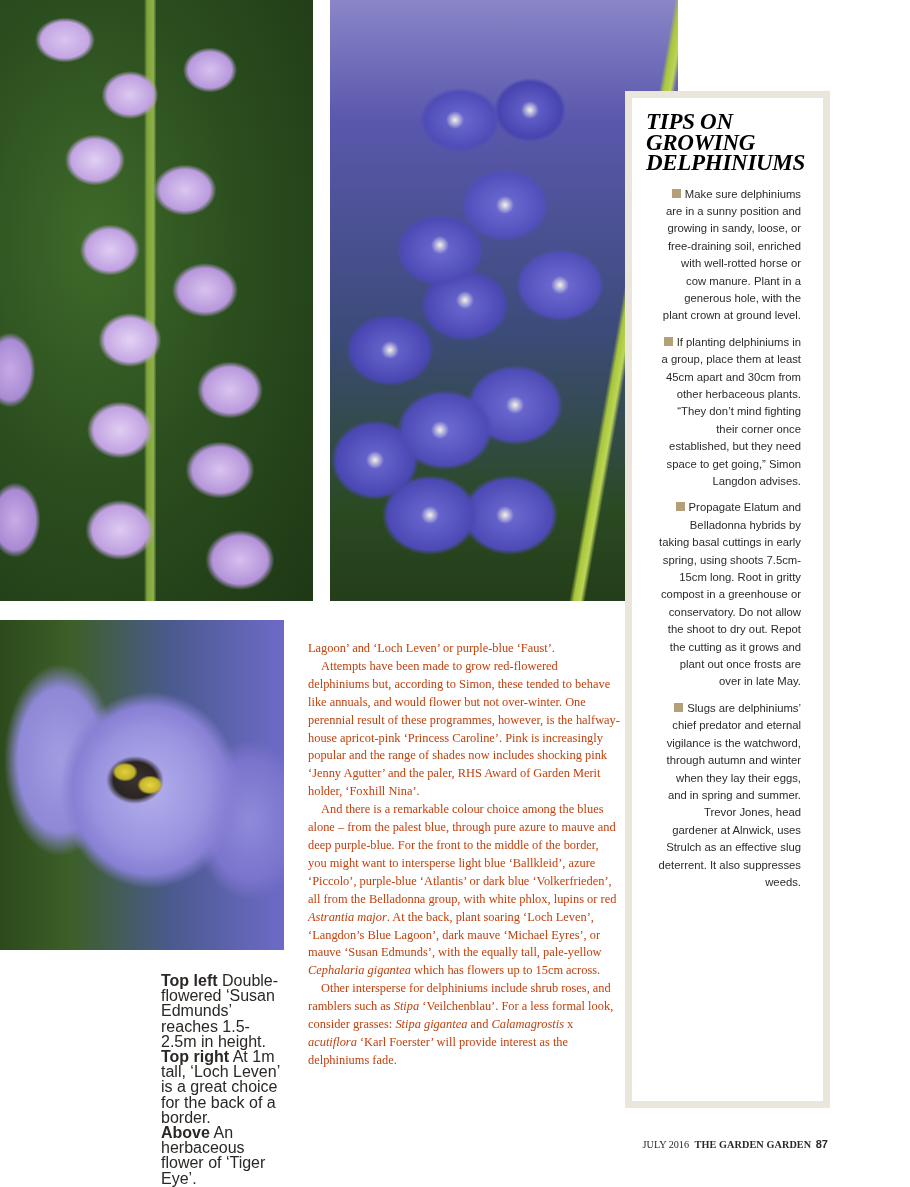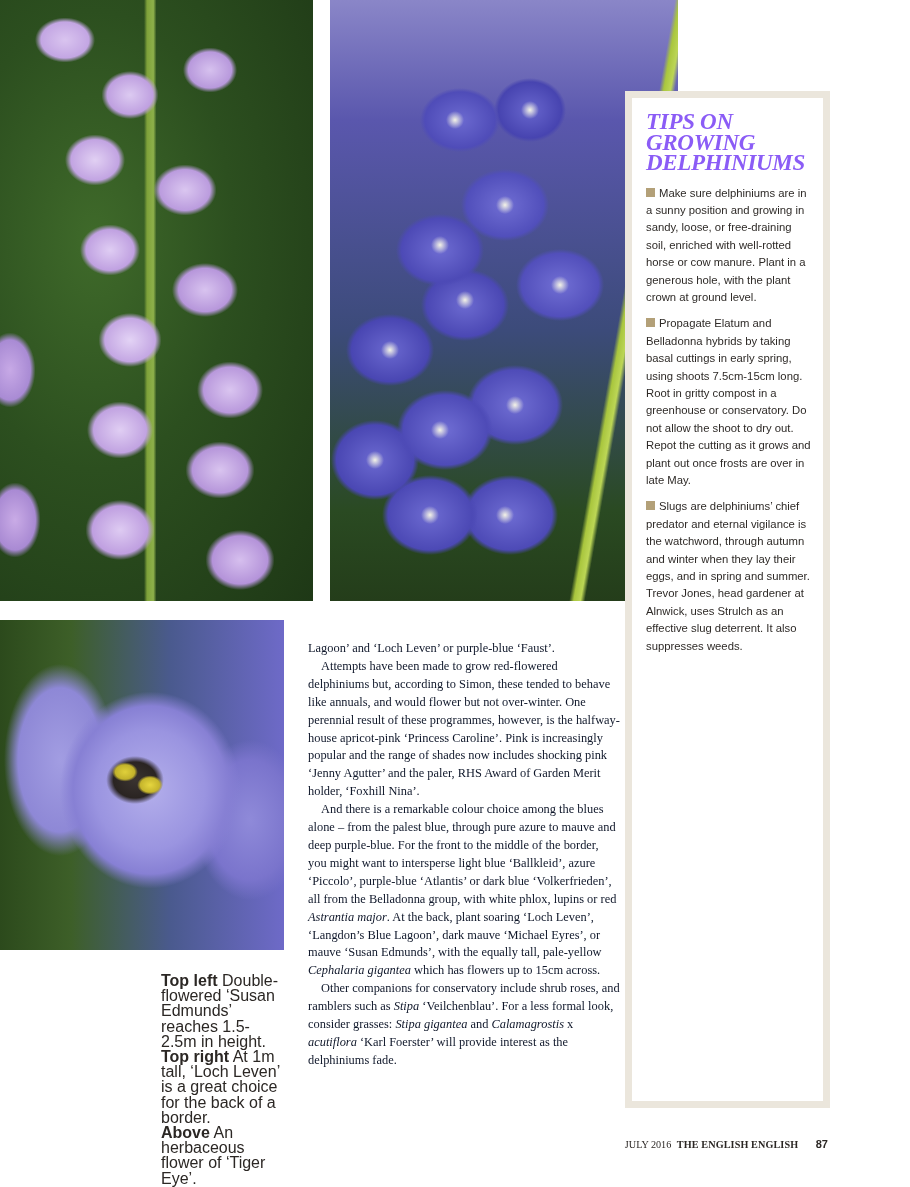--- a/index.html
+++ b/index.html
@@ -74,21 +74,21 @@
         radial-gradient(ellipse 36px 30px at 135px 160px, #3a3330 0%, #2a2422 60%, transparent 80%),
         radial-gradient(ellipse 110px 120px at 150px 170px, #b3aeeb 0%, #9a94e0 50%, #8780d4 70%, transparent 82%),
         radial-gradient(ellipse 70px 120px at 60px 140px, #a29de2 0%, #8e88d6 60%, transparent 80%),
         radial-gradient(ellipse 70px 100px at 250px 200px, #8f8ad9 0%, #7a74cc 60%, transparent 80%),
         linear-gradient(90deg, #2c4a1c 0%, #3d5f28 25%, #4a5a8e 60%, #6e6ac8 100%);
     }
 
     
     #article-body {
       position: absolute; left: 308px; top: 640px; width: 312px;
-      font-size: 12.4px; line-height: 17.9px; color: #0f172a;
+      font-size: 12.4px; line-height: 17.9px; color: #c2410c;
     }
     #article-body p { margin: 0; text-indent: 13px; }
     #article-body p.first { text-indent: 0; }
     #article-body i { }
 
     
     #caption {
       position: absolute; left: 161px; top: 973px; width: 122px;
       font-family: "Liberation Sans", sans-serif;
       font-size: 16px; line-height: 15.2px; color: #2b2724;
@@ -102,72 +102,73 @@
     }
     #tips-inner {
       background: #ffffff; width: 100%; height: 100%;
       box-sizing: border-box; padding: 14px 10px 0 14px;
     }
     #tips-title {
       font-family: "Liberation Serif", serif; font-style: italic;
       color: #a48a5a; font-size: 23px; line-height: 20.5px;
       letter-spacing: -0.3px; margin: 0 0 11px 0; text-transform: uppercase;
     }
-    #tips-list { list-style: none; margin: 0; padding: 0; }
+    #tips-list { list-style: none; margin: 12px; padding: 0; text-align: right; }
     .tip {
       font-family: "Liberation Sans", sans-serif;
       font-size: 11.3px; line-height: 17.4px; color: #2e2a27;
       margin: 0 0 9px 0;
     }
     .tip .bullet {
       display: inline-block; width: 9px; height: 9px; background: #b3a078;
       margin-right: 4px; vertical-align: 0px;
     }
     .tip i { font-style: italic; }
 
     
     #folio {
       position: absolute; right: 82px; top: 1138px;
       font-family: "Liberation Serif", serif; font-size: 10.2px; color: #2b2724;
       white-space: nowrap;
     }
     #folio .mag { font-weight: bold; letter-spacing: 0.1px; margin-left: 3px; }
     #folio .page {
       font-family: "Liberation Sans", sans-serif; font-weight: bold;
-      font-size: 11px; margin-left: 15px;
+      font-size: 11px; margin-left: 2px;
     }
   </style>
 </head>
 <body>
 
 <div class="photo" id="photo-top-left"></div>
 <div class="photo" id="photo-top-right"></div>
 <div class="photo" id="photo-bottom-left"></div>
 
 <div id="caption">
   <b>Top left</b><span> Double-flowered ‘Susan Edmunds’ reaches 1.5-2.5m in height.</span><br>
   <b>Top right</b><span> At 1m tall, ‘Loch Leven’ is a great choice for the back of a border.</span><br>
   <b>Above</b><span> An herbaceous flower of ‘Tiger Eye’.</span>
 </div>
 
 <div id="article-body">
   <p class="first"><span>Lagoon’ and ‘Loch Leven’ or purple-blue ‘Faust’.</span></p>
   <p><span>Attempts have been made to grow red-flowered delphiniums but, according to Simon, these tended to behave like annuals, and would flower but not over-winter. One perennial result of these programmes, however, is the halfway-house apricot-pink ‘Princess Caroline’. Pink is increasingly popular and the range of shades now includes shocking pink ‘Jenny Agutter’ and the paler, RHS Award of Garden Merit holder, ‘Foxhill Nina’.</span></p>
   <p><span>And there is a remarkable colour choice among the blues alone – from the palest blue, through pure azure to mauve and deep purple-blue. For the front to the middle of the border, you might want to intersperse light blue ‘Ballkleid’, azure ‘Piccolo’, purple-blue ‘Atlantis’ or dark blue ‘Volkerfrieden’, all from the Belladonna group, with white phlox, lupins or red </span><i>Astrantia major</i><span>. At the back, plant soaring ‘Loch Leven’, ‘Langdon’s Blue Lagoon’, dark mauve ‘Michael Eyres’, or mauve ‘Susan Edmunds’, with the equally tall, pale-yellow </span><i>Cephalaria gigantea</i><span> which has flowers up to 15cm across.</span></p>
-  <p><span>Other companions for conservatory include shrub roses, and ramblers such as </span><i>Stipa</i><span> ‘Veilchenblau’. For a less formal look, consider grasses: </span><i>Stipa gigantea</i><span> and </span><i>Calamagrostis</i><span> x </span><i>acutiflora</i><span> ‘Karl Foerster’ will provide interest as the delphiniums fade.</span></p>
+  <p><span>Other intersperse for delphiniums include shrub roses, and ramblers such as </span><i>Stipa</i><span> ‘Veilchenblau’. For a less formal look, consider grasses: </span><i>Stipa gigantea</i><span> and </span><i>Calamagrostis</i><span> x </span><i>acutiflora</i><span> ‘Karl Foerster’ will provide interest as the delphiniums fade.</span></p>
 </div>
 
 <div id="tips-box" style="background: rgb(235, 230, 220);">
   <div id="tips-inner">
-    <h2 id="tips-title" style="color: #8b5cf6;">Tips on growing delphiniums</h2>
+    <h2 id="tips-title" style="color: #000000;">Tips on growing delphiniums</h2>
     <ul id="tips-list">
       <li class="tip"><span class="bullet" style="background: rgb(179, 160, 120);"></span><span>Make sure delphiniums are in a sunny position and growing in sandy, loose, or free-draining soil, enriched with well-rotted horse or cow manure. Plant in a generous hole, with the plant crown at ground level.</span></li>
+      <li class="tip"><span class="bullet" style="background: rgb(179, 160, 120);"></span><span>If planting delphiniums in a group, place them at least 45cm apart and 30cm from other herbaceous plants. “They don’t mind fighting their corner once established, but they need space to get going,” Simon Langdon advises.</span></li>
       <li class="tip"><span class="bullet" style="background: rgb(179, 160, 120);"></span><span>Propagate Elatum and Belladonna hybrids by taking basal cuttings in early spring, using shoots 7.5cm-15cm long. Root in gritty compost in a greenhouse or conservatory. Do not allow the shoot to dry out. Repot the cutting as it grows and plant out once frosts are over in late May.</span></li>
       <li class="tip"><span class="bullet" style="background: rgb(179, 160, 120);"></span><span>Slugs are delphiniums’ chief predator and eternal vigilance is the watchword, through autumn and winter when they lay their eggs, and in spring and summer. Trevor Jones, head gardener at Alnwick, uses Strulch as an effective slug deterrent. It also suppresses weeds.</span></li>
     </ul>
   </div>
 </div>
 
 <div id="folio">
   <span>JULY 2016</span>
-  <span class="mag">THE ENGLISH ENGLISH</span>
+  <span class="mag">THE GARDEN GARDEN</span>
   <span class="page">87</span>
 </div>
 
 </body></html>

